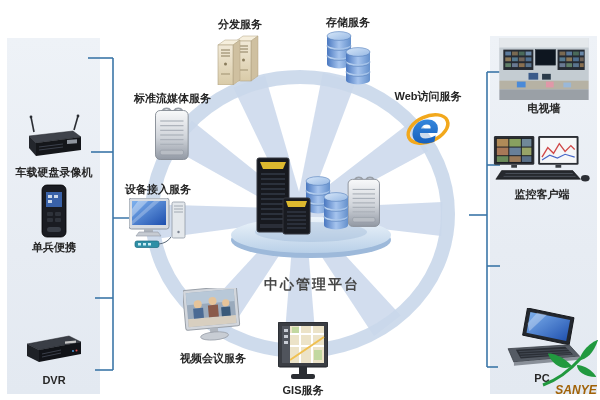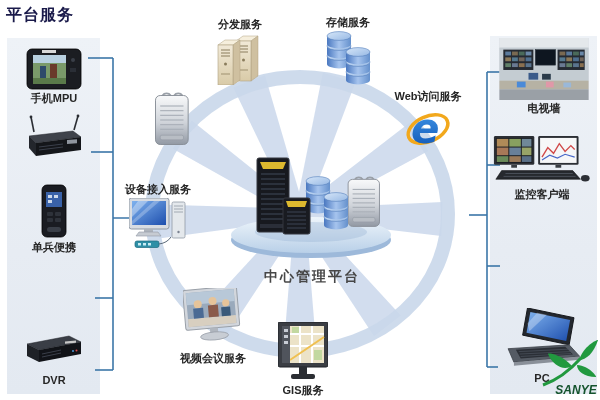--- a/index.html
+++ b/index.html
@@ -5,23 +5,23 @@
   html,body{margin:0;padding:0;background:#fff;}
   #stage{position:relative;width:600px;height:400px;background:#ffffff;overflow:hidden;
          font-family:"Liberation Sans","DejaVu Sans",sans-serif;}
   .layer{position:absolute;left:0;top:0;pointer-events:none;}
   .panel{position:absolute;background:linear-gradient(180deg,#eef2f7 0%,#e7ecf3 60%,#e3e9f1 100%);}
   #panel-left{left:7px;top:38px;width:93px;height:356px;}
   #panel-right{left:490px;top:36px;width:107px;height:358px;}
   .title{position:absolute;left:6px;top:5px;font-size:16px;font-weight:bold;color:#1a1a4a;letter-spacing:1px;}
   .node{position:absolute;display:flex;flex-direction:column;align-items:center;gap:2px;z-index:3;}
   .node .lbl{font-size:11px;font-weight:bold;color:#262626;white-space:nowrap;line-height:1.15;}
-  .hub-lbl{font-size:14px;font-weight:bold;color:#474747;letter-spacing:2px;margin-top:6px;}
+  .hub-lbl{font-size:14px;font-weight:bold;color:#474747;letter-spacing:2px;margin-top:14px;}
   .logo-text{position:absolute;left:553px;top:383px;width:46px;text-align:center;
-             font-size:12px;font-weight:bold;font-style:italic;color:#14532d;z-index:5;}
+             font-size:12px;font-weight:bold;font-style:italic;color:#a16207;z-index:5;}
   svg{display:block;}
 </style>
 </head>
 <body>
 
 <div id="stage">
 
   <svg width="0" height="0" style="position:absolute">
     <defs>
       <linearGradient id="gScreen" x1="0" y1="0" x2="1" y2="1">
@@ -145,52 +145,38 @@
         <path d="M95,370 H113"></path>
       <path d="M487,72 V367"></path>
       <path d="M487,72 H500"></path>
         <path d="M487,165 H500"></path>
         <path d="M469,215 H487"></path>
       <path d="M487,266 H500"></path>
         <path d="M487,367 H498"></path>
     </g>
   </svg>
 
-  <div class="title" style="z-index:4">平台服务</div>
-
-  <div class="node" style="left:11px;top:48px;width:86px">
-    <svg width="56" height="42" viewBox="0 0 56 42">
-      <rect x="1" y="1" width="54" height="40" rx="5" fill="#1b1d22" stroke="#000" stroke-width="0.8"></rect>
-      <rect x="16" y="2" width="14" height="3" fill="#d8d8d8"></rect>
-      <rect x="7" y="7" width="33" height="29" fill="#7a9a6a"></rect>
-      <rect x="7" y="7" width="33" height="8" fill="#b8d0e0"></rect>
-      <rect x="14" y="18" width="6" height="12" fill="#2e4a6a"></rect>
-      <rect x="24" y="16" width="7" height="14" fill="#6a3a2a"></rect>
-      <rect x="7" y="30" width="33" height="6" fill="#5a7a4a"></rect>
-      <circle cx="47" cy="12" r="2" fill="#3a3f48"></circle>
-      <rect x="44" y="20" width="6" height="4" fill="#2a2e36"></rect>
-    </svg>
-    <div class="lbl">手机MPU</div>
-  </div>
+
 
   <div class="node" style="left:13px;top:114px;width:82px">
     <svg width="62" height="50" viewBox="0 0 62 50">
       <path d="M11,18 L8,3" stroke="#2a2d33" stroke-width="1.6"></path>
         <circle cx="8" cy="3" r="1.4" fill="#2a2d33"></circle>
       <path d="M51,16 L55,2" stroke="#2a2d33" stroke-width="1.6"></path>
         <circle cx="55" cy="2" r="1.4" fill="#2a2d33"></circle>
       <polygon points="6,22 50,17 58,23 13,29" fill="#3f434b" stroke="#202329" stroke-width="0.5"></polygon>
       <polygon points="13,29 58,23 58,36 13,42" fill="#14161a"></polygon>
       <polygon points="6,22 13,29 13,42 6,34" fill="#23262c"></polygon>
       <g stroke="#3a3f4a" stroke-width="1">
           <line x1="16" y1="33" x2="40" y2="30"></line>
           <line x1="16" y1="36" x2="40" y2="33"></line>
         </g>
       <rect x="44" y="29" width="10" height="4" fill="#8f959e" transform="skewY(-4)"></rect>
     </svg>
+    <div class="lbl">车载硬盘录像机</div>
   </div>
 
   <div class="node" style="left:26px;top:183px;width:56px">
     <svg width="30" height="56" viewBox="0 0 30 56">
       <rect x="3" y="2" width="24" height="52" rx="5" fill="#1a1c22" stroke="#000" stroke-width="0.8"></rect>
       <rect x="7" y="9" width="16" height="15" fill="#3a62a8"></rect>
       <g fill="#cdd9ea">
           <rect x="9" y="12" width="4" height="3"></rect>
           <rect x="15" y="12" width="4" height="3"></rect>
           <rect x="9" y="17" width="4" height="3"></rect>
@@ -237,20 +223,21 @@
 
   <div class="node" style="left:312px;top:16px;width:72px">
     <div class="lbl">存储服务</div>
     <svg width="48" height="56" viewBox="0 0 48 56">
       <use href="#sym-stack" x="2" y="0"></use>
       <use href="#sym-stack" x="21" y="16"></use>
     </svg>
   </div>
 
   <div class="node" style="left:130px;top:92px;width:85px">
+    <div class="lbl">标准流媒体服务</div>
     <svg width="38" height="56" viewBox="0 0 32 48">
       <use href="#sym-silver"></use>
     </svg>
   </div>
 
   <div class="node" style="left:392px;top:90px;width:72px">
     <div class="lbl">Web访问服务</div>
     <svg width="48" height="48" viewBox="0 0 48 48">
       <ellipse cx="24" cy="24" rx="21" ry="12.5" fill="none" stroke="#f2a81c" stroke-width="3.5" transform="rotate(-24 24 24)"></ellipse>
       <text x="7" y="38" font-size="42" font-style="italic" font-weight="bold" fill="url(#gIE)" font-family="DejaVu Sans, sans-serif">e</text>

